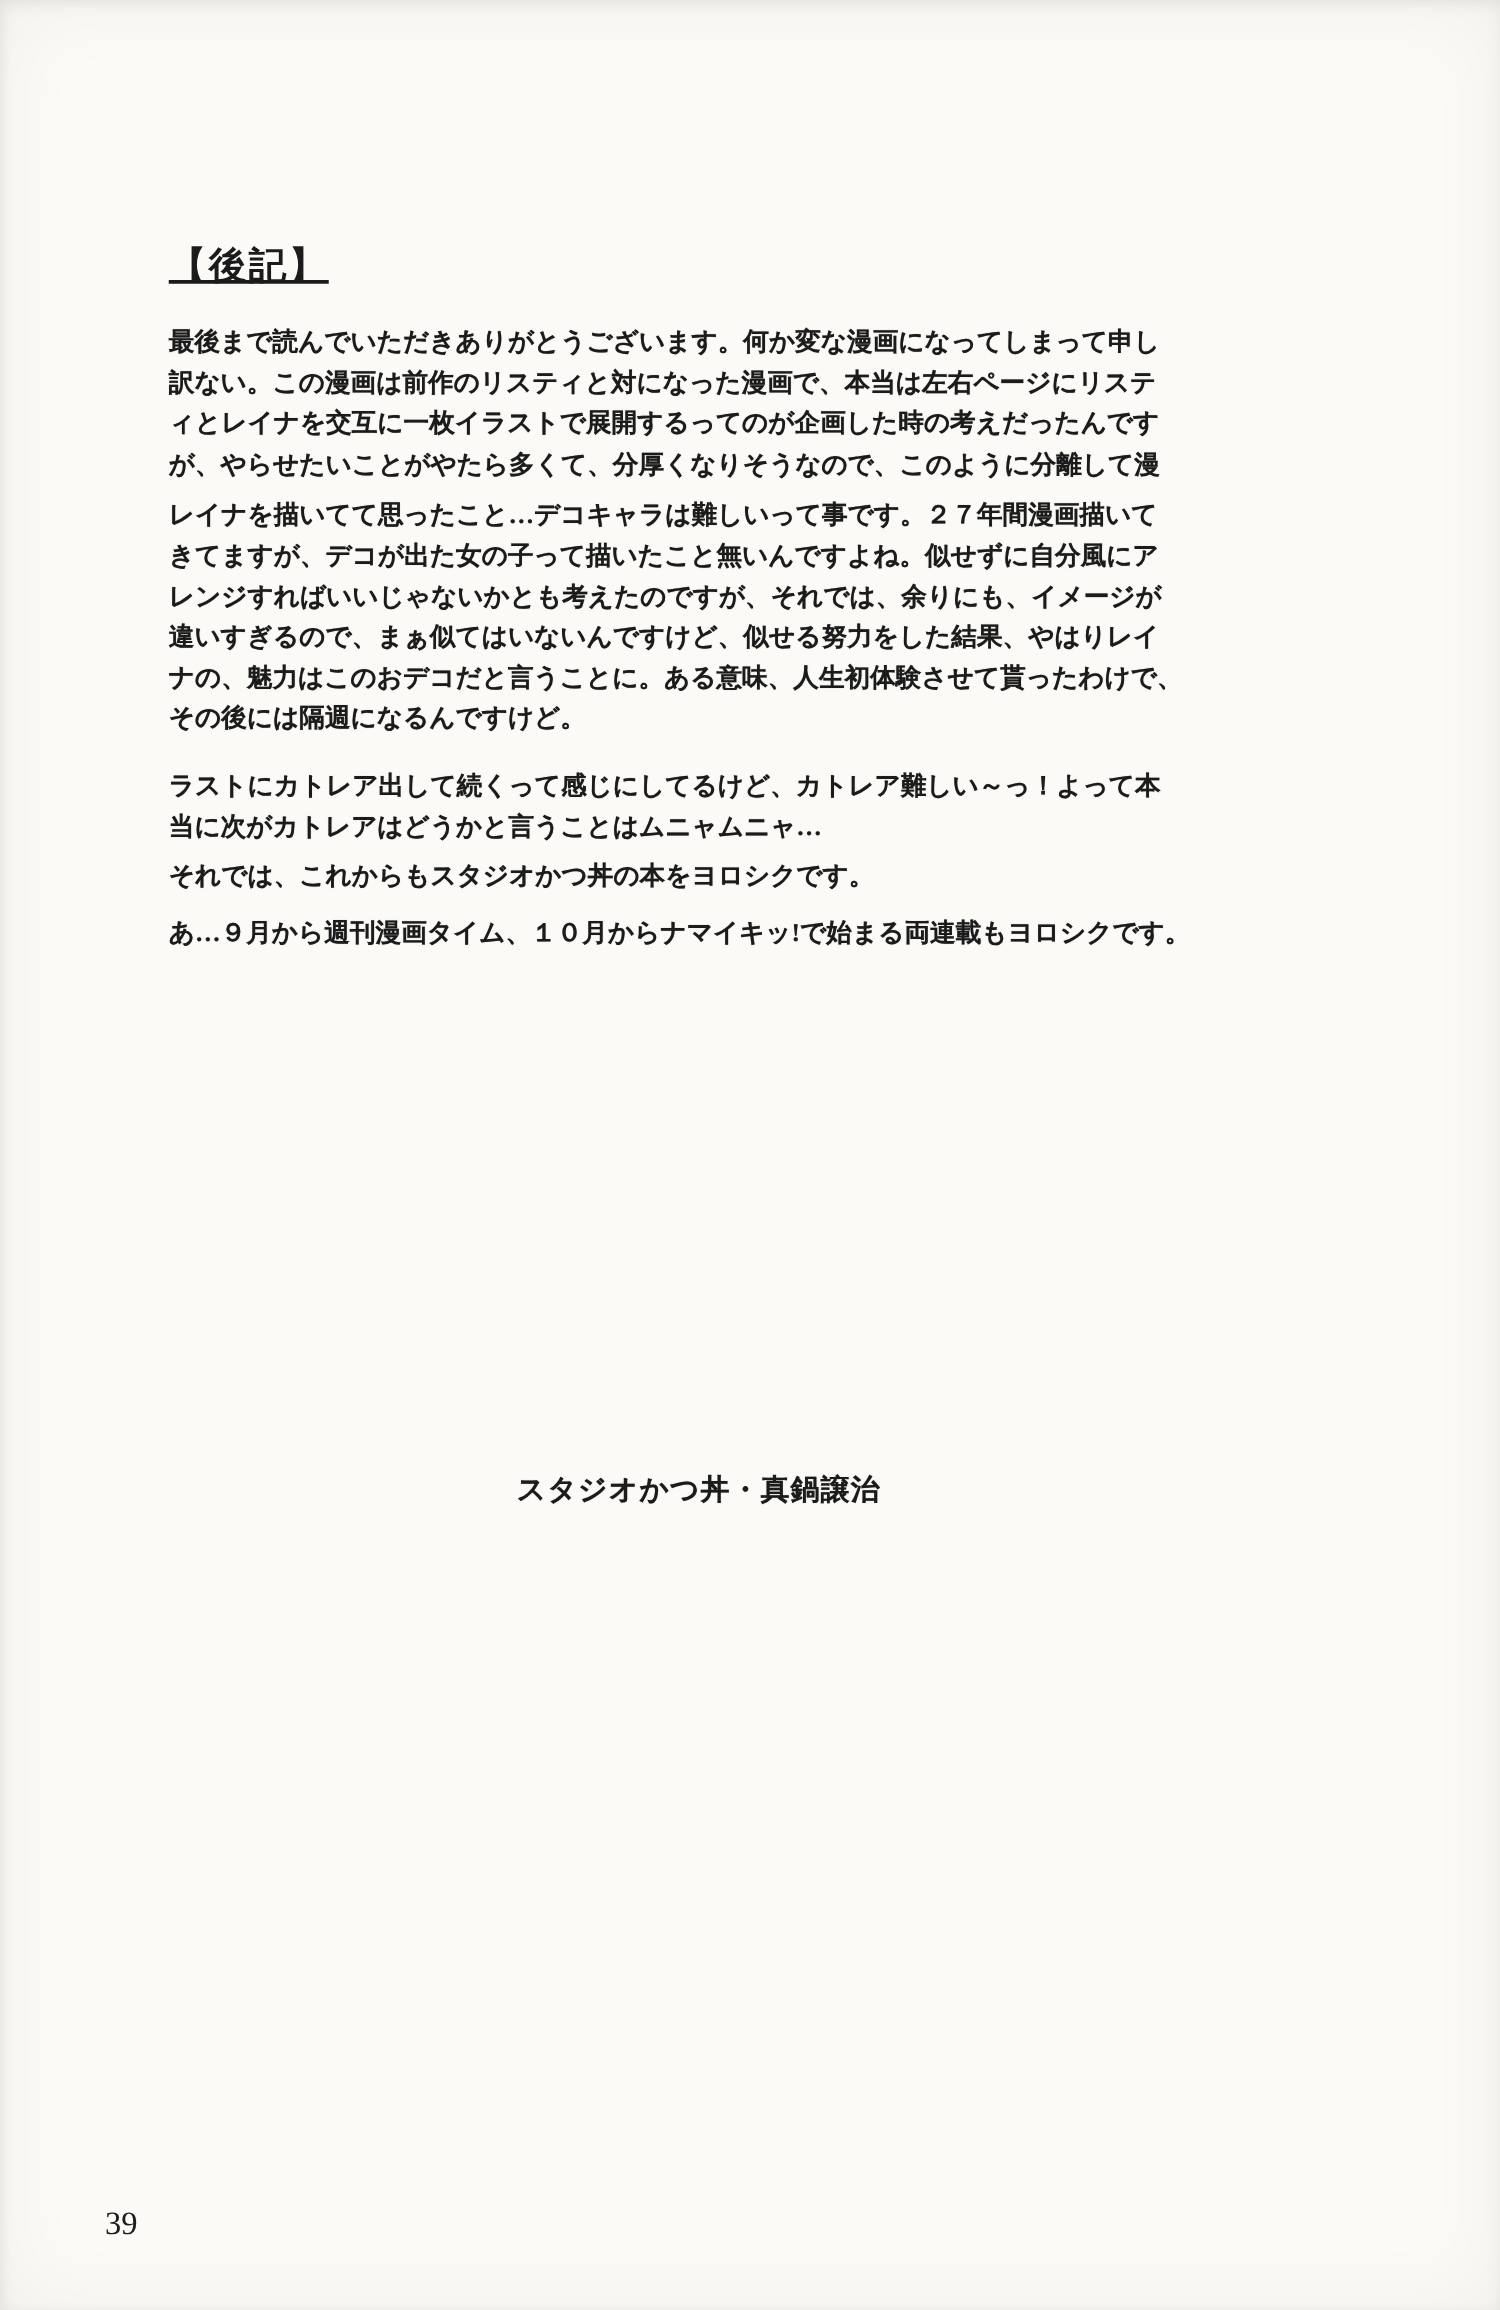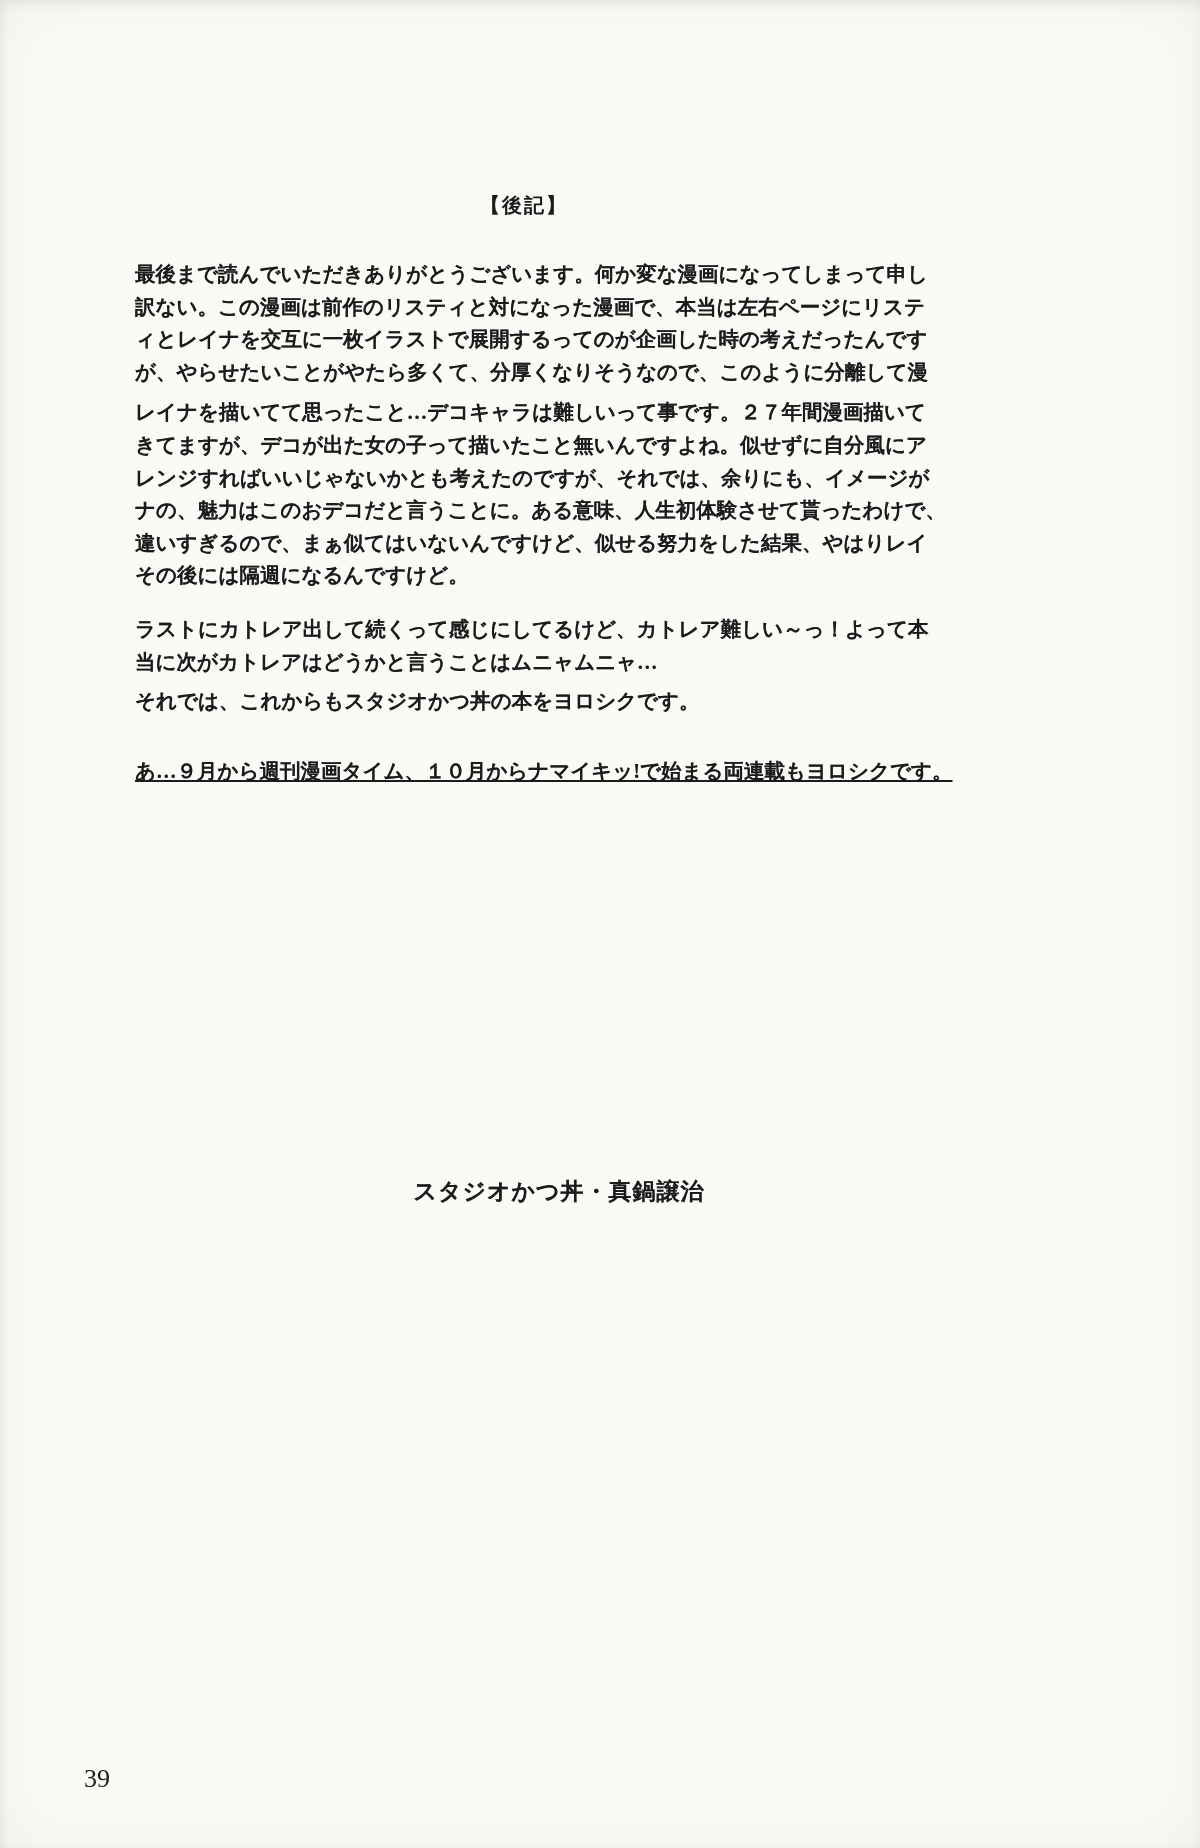--- a/index.html
+++ b/index.html
@@ -15,24 +15,24 @@
   .scan-shade {
     position: absolute; inset: 0;
     pointer-events: none;
     box-shadow: inset 0 0 70px rgba(0,0,0,0.045),
                 inset 0 5px 12px rgba(0,0,0,0.05),
                 inset 4px 0 10px rgba(0,0,0,0.03);
   }
   .page-title {
     position: absolute;
     left: 135px; top: 192px; width: 778px;
-    text-align: center;
-    font-size: 20px;
+    font-size: 30px;
     font-weight: bold;
     letter-spacing: 2px;
+    text-decoration: underline;
   }
   .afterword {
     position: absolute;
     left: 135px; top: 258px; width: 790px;
   }
   .para {
     font-size: 20.5px;
     font-weight: bold;
     line-height: 32.6px;
   }
@@ -68,31 +68,31 @@
     <div class="para">
       <div class="line">最後まで読んでいただきありがとうございます。何か変な漫画になってしまって申し</div>
       <div class="line">訳ない。この漫画は前作のリスティと対になった漫画で、本当は左右ページにリステ</div>
       <div class="line">ィとレイナを交互に一枚イラストで展開するってのが企画した時の考えだったんです</div>
       <div class="line">が、やらせたいことがやたら多くて、分厚くなりそうなので、このように分離して漫</div>
     </div>
     <div class="para" style="margin-top: 8px;">
       <div class="line">レイナを描いてて思ったこと…デコキャラは難しいって事です。２７年間漫画描いて</div>
       <div class="line">きてますが、デコが出た女の子って描いたこと無いんですよね。似せずに自分風にア</div>
       <div class="line">レンジすればいいじゃないかとも考えたのですが、それでは、余りにも、イメージが</div>
+      <div class="line">違いすぎるので、まぁ似てはいないんですけど、似せる努力をした結果、やはりレイ</div>
       <div class="line">ナの、魅力はこのおデコだと言うことに。ある意味、人生初体験させて貰ったわけで、</div>
-      <div class="line">違いすぎるので、まぁ似てはいないんですけど、似せる努力をした結果、やはりレイ</div>
       <div class="line">その後には隔週になるんですけど。</div>
     </div>
     <div class="para" style="margin-top: 21px;">
       <div class="line">ラストにカトレア出して続くって感じにしてるけど、カトレア難しい～っ！よって本</div>
       <div class="line">当に次がカトレアはどうかと言うことはムニャムニャ…</div>
     </div>
     <div class="para" style="margin-top: 7px;">
       <div class="line">それでは、これからもスタジオかつ丼の本をヨロシクです。</div>
     </div>
-    <div class="para" style="margin-top: 37px; text-decoration: underline;">
+    <div class="para" style="margin-top: 13px;">
       <div class="line">あ…９月から週刊漫画タイム、１０月からナマイキッ!で始まる両連載もヨロシクです。</div>
     </div>
   </div>
 
 <div class="signature">スタジオかつ丼・真鍋譲治</div>
 
 <div class="page-number">39</div>
 
 </body></html>

